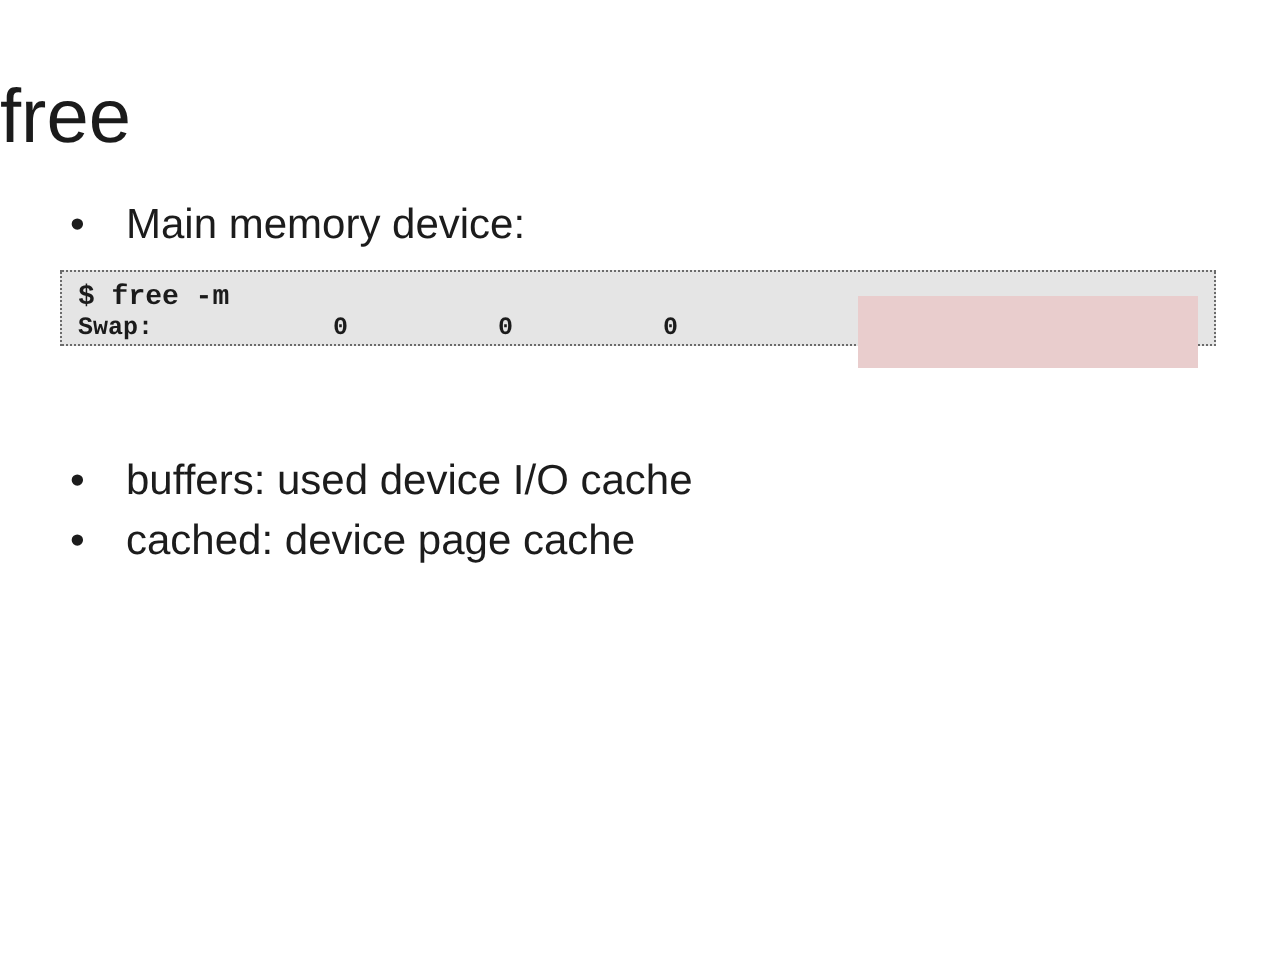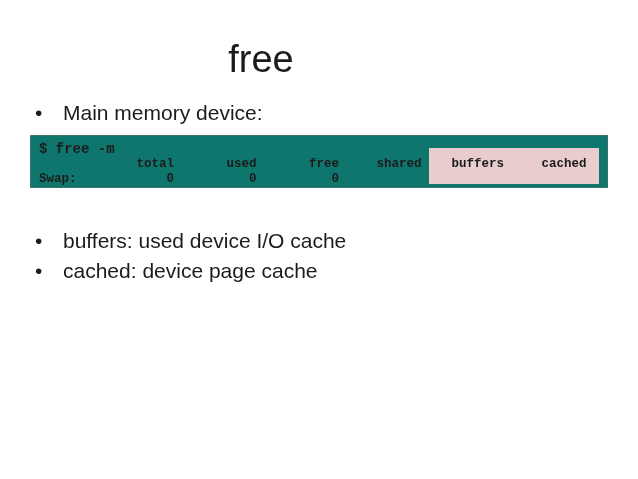--- a/index.html
+++ b/index.html
@@ -10,21 +10,20 @@
     background: #ffffff;
     overflow: hidden;
     font-family: "Liberation Sans", sans-serif;
     color: #1c1c1c;
   }
   .slide-title {
     position: absolute;
     top: 36px;
     left: 0;
     width: 522px;
-    text-align: center;
     font-size: 38px;
     line-height: 46px;
     font-weight: normal;
     color: #1b1b1b;
     margin: 0;
   }
   .bullet {
     position: absolute;
     left: 35px;
     display: flex;
@@ -41,21 +40,21 @@
   }
   .bullet-1 { top: 100px; }
   .bullet-2 { top: 228px; }
   .bullet-3 { top: 258px; }
   .codebox {
     position: absolute;
     left: 30px;
     top: 135px;
     width: 578px;
     box-sizing: border-box;
-    background: #0f766e;
+    background: #e5e5e5;
     border: 1px dotted #6b6b6b;
     padding: 6px 8px 0 8px;
     font-family: "Liberation Mono", "DejaVu Sans Mono", monospace;
     font-weight: bold;
     font-size: 12.5px;
     line-height: 15px;
     color: #1b1b1b;
   }
   .codebox .hl-rect {
     position: absolute;
@@ -82,21 +81,20 @@
   <h1 class="slide-title">free</h1>
 
   <div class="bullet bullet-1">
     <span class="dot">•</span>
     <span>Main memory device:</span>
   </div>
 
   <div class="codebox">
     <div class="hl-rect"></div>
     <div class="tline cmd">$ free -m</div>
-    <div class="tline">             total       used       free     shared    buffers     cached</div>
     <div class="tline">Swap:            0          0          0</div>
   </div>
 
   <div class="bullet bullet-2">
     <span class="dot">•</span>
     <span>buffers: used device I/O cache</span>
   </div>
 
   <div class="bullet bullet-3">
     <span class="dot">•</span>

